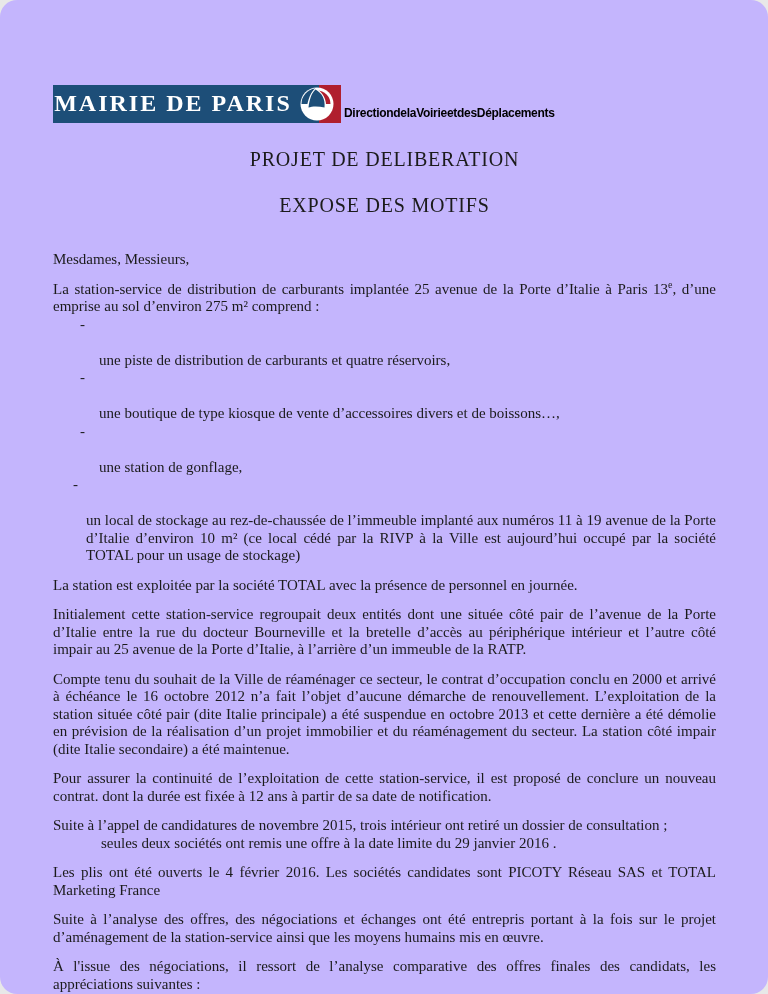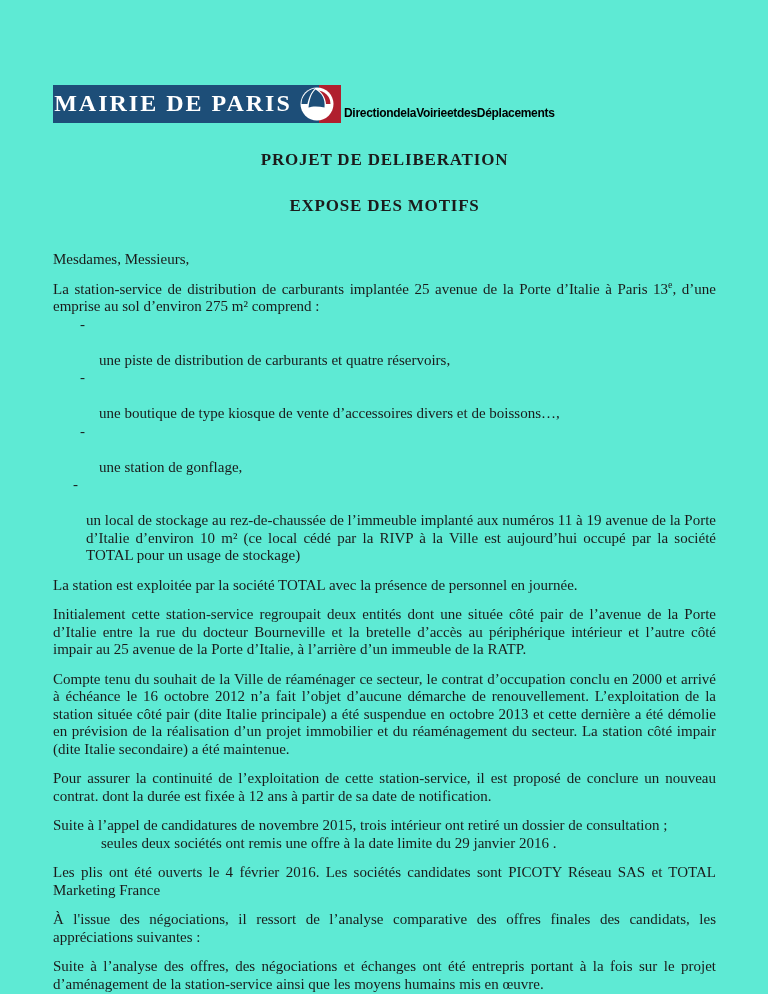--- a/index.html
+++ b/index.html
@@ -1,28 +1,29 @@
 <!DOCTYPE html>
 <html lang="fr"><head>
 <meta charset="utf-8">
 <style>
   html, body { margin: 0; padding: 0; background: #e8e8e8; }
   .page {
     position: relative;
     width: 768px;
     height: 994px;
     margin: 0 auto;
-    background: #5eead4;
+    background: #c4b5fd;
     box-sizing: border-box;
     padding: 85px 52px 30px 53px;
     font-family: "Liberation Serif", serif;
     font-size: 15px;
     line-height: 17.5px;
     color: #1b1b1b;
     overflow: hidden;
+    border-radius: 17px;
   }
 
   
   .header-row { display: flex; align-items: flex-end; }
   .banner {
     display: flex;
     align-items: center;
     width: 288px;
     height: 38px;
     background: #1d4e78;
@@ -51,22 +52,22 @@
     white-space: nowrap;
   }
 
   
   .ref { margin-top: 18px; text-align: justify; }
   .ref .num { font-weight: bold; }
 
   
   .doc-h {
     text-align: center;
-    font-weight: bold;
-    font-size: 17px;
+    font-weight: normal;
+    font-size: 20px;
     letter-spacing: 0.8px;
   }
   .h-projet { margin-top: 28px; }
   .h-expose { margin-top: 28px; }
 
   .salutation { margin-top: 37px; }
 
   .para { margin-top: 12px; text-align: justify; }
   .intro { margin-top: 12px; text-align: justify; }
   sup { font-size: 10px; line-height: 0; }
@@ -141,17 +142,17 @@
 
   <div class="para">Pour assurer la continuité de l’exploitation de cette station-service, il est proposé de conclure un nouveau contrat. dont la durée est fixée à 12 ans à partir de sa date de notification.</div>
 
   <div class="para">
     <span>Suite à l’appel de candidatures de novembre 2015, trois intérieur ont retiré un dossier de consultation ;</span><br>
     <span class="indent2">seules deux sociétés ont remis une offre à la date limite du 29 janvier 2016 .</span>
   </div>
 
   <div class="para">Les plis ont été ouverts le 4 février 2016. Les sociétés candidates sont PICOTY Réseau SAS et TOTAL Marketing France</div>
 
+  <div class="para">Suite à l’analyse des offres, des négociations et échanges ont été entrepris portant à la fois sur le projet d’aménagement de la station-service ainsi que les moyens humains mis en œuvre.</div>
+
   <div class="para">À l'issue des négociations, il ressort de l’analyse comparative des offres finales des candidats, les appréciations suivantes :</div>
-
-  <div class="para">Suite à l’analyse des offres, des négociations et échanges ont été entrepris portant à la fois sur le projet d’aménagement de la station-service ainsi que les moyens humains mis en œuvre.</div>
 
 </div>
 
 </body></html>

